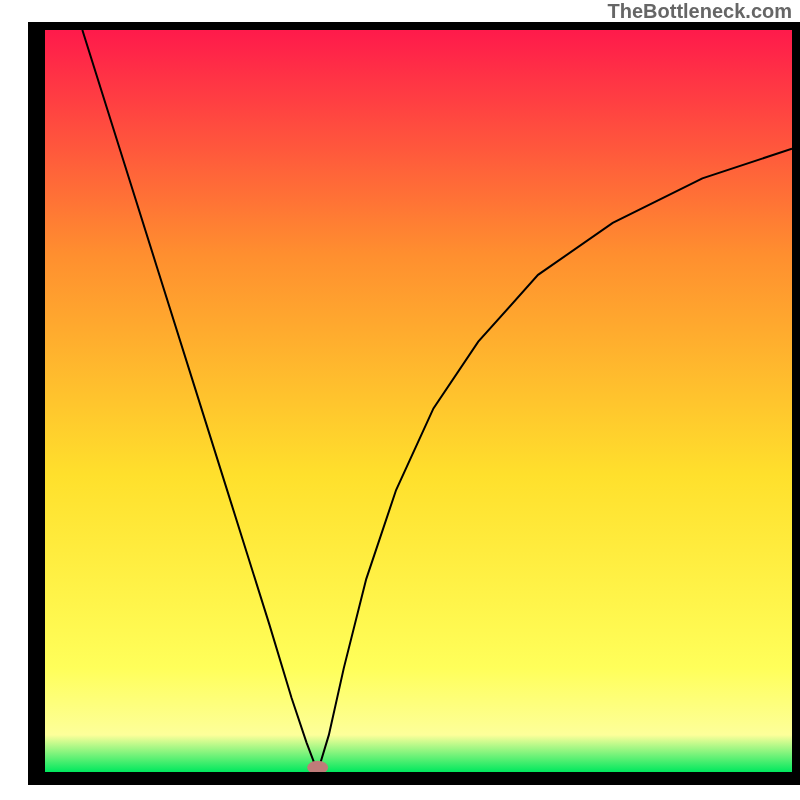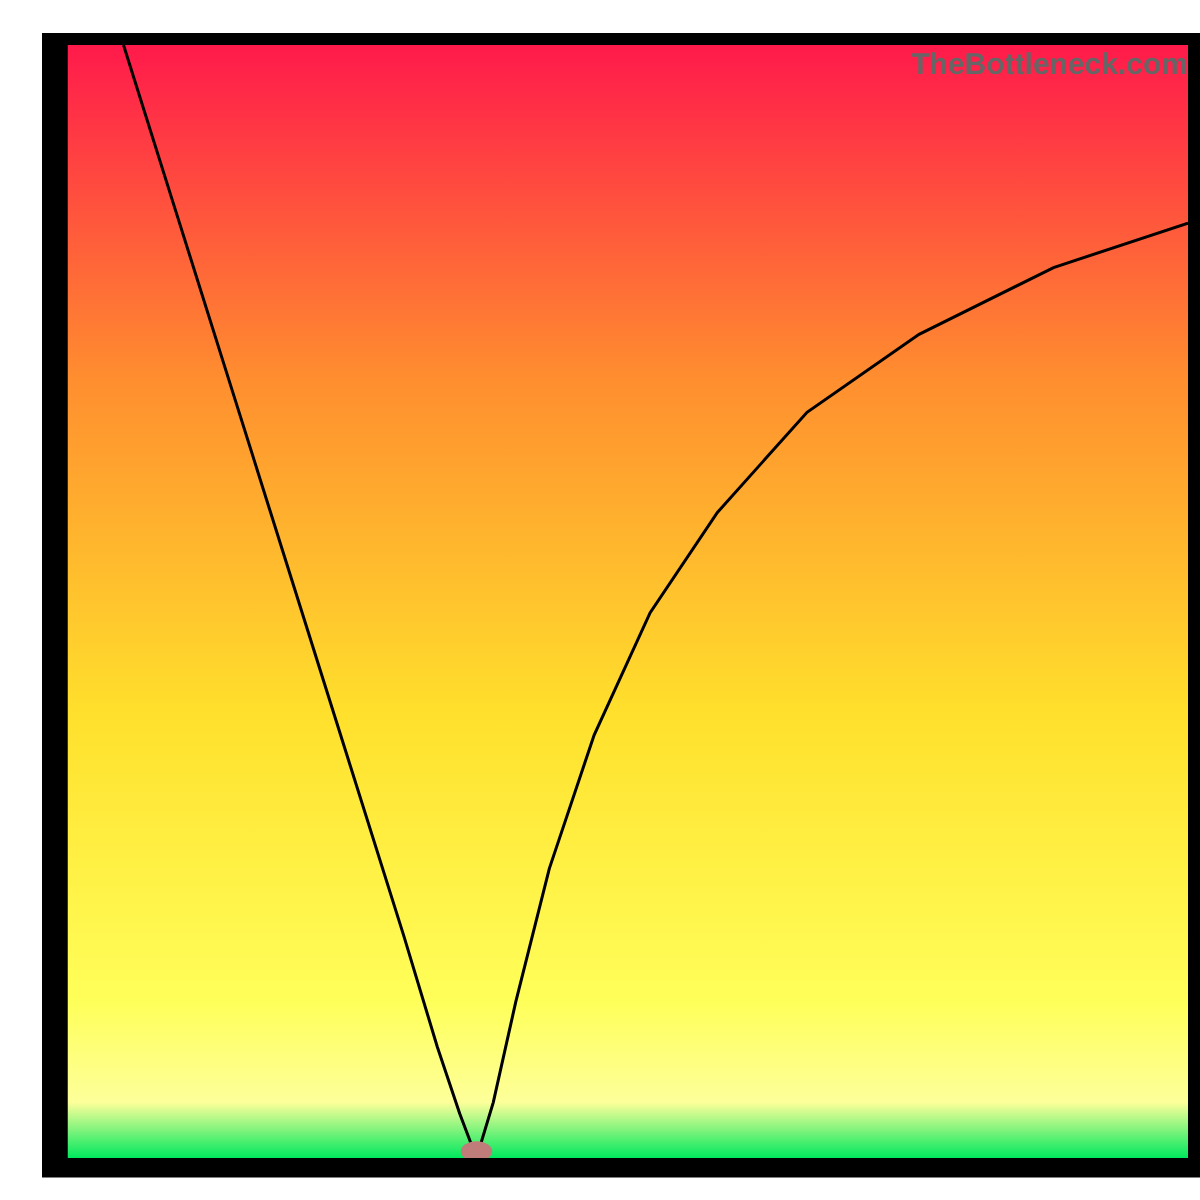--- a/index.html
+++ b/index.html
@@ -20,21 +20,20 @@
   .watermark {
     position: absolute;
     top: 0;
     right: 8px;
     color: #666;
     font-size: 20px;
     font-weight: 600;
     font-family: Arial, sans-serif;
     z-index: 10;
     user-select: none;
-    margin-top: 32px;
   }
   .border-box {
     position: absolute;
     top: 22px;
     left: 28px;
     right: 0;
     bottom: 15px;
     
     background: #000;
   }

